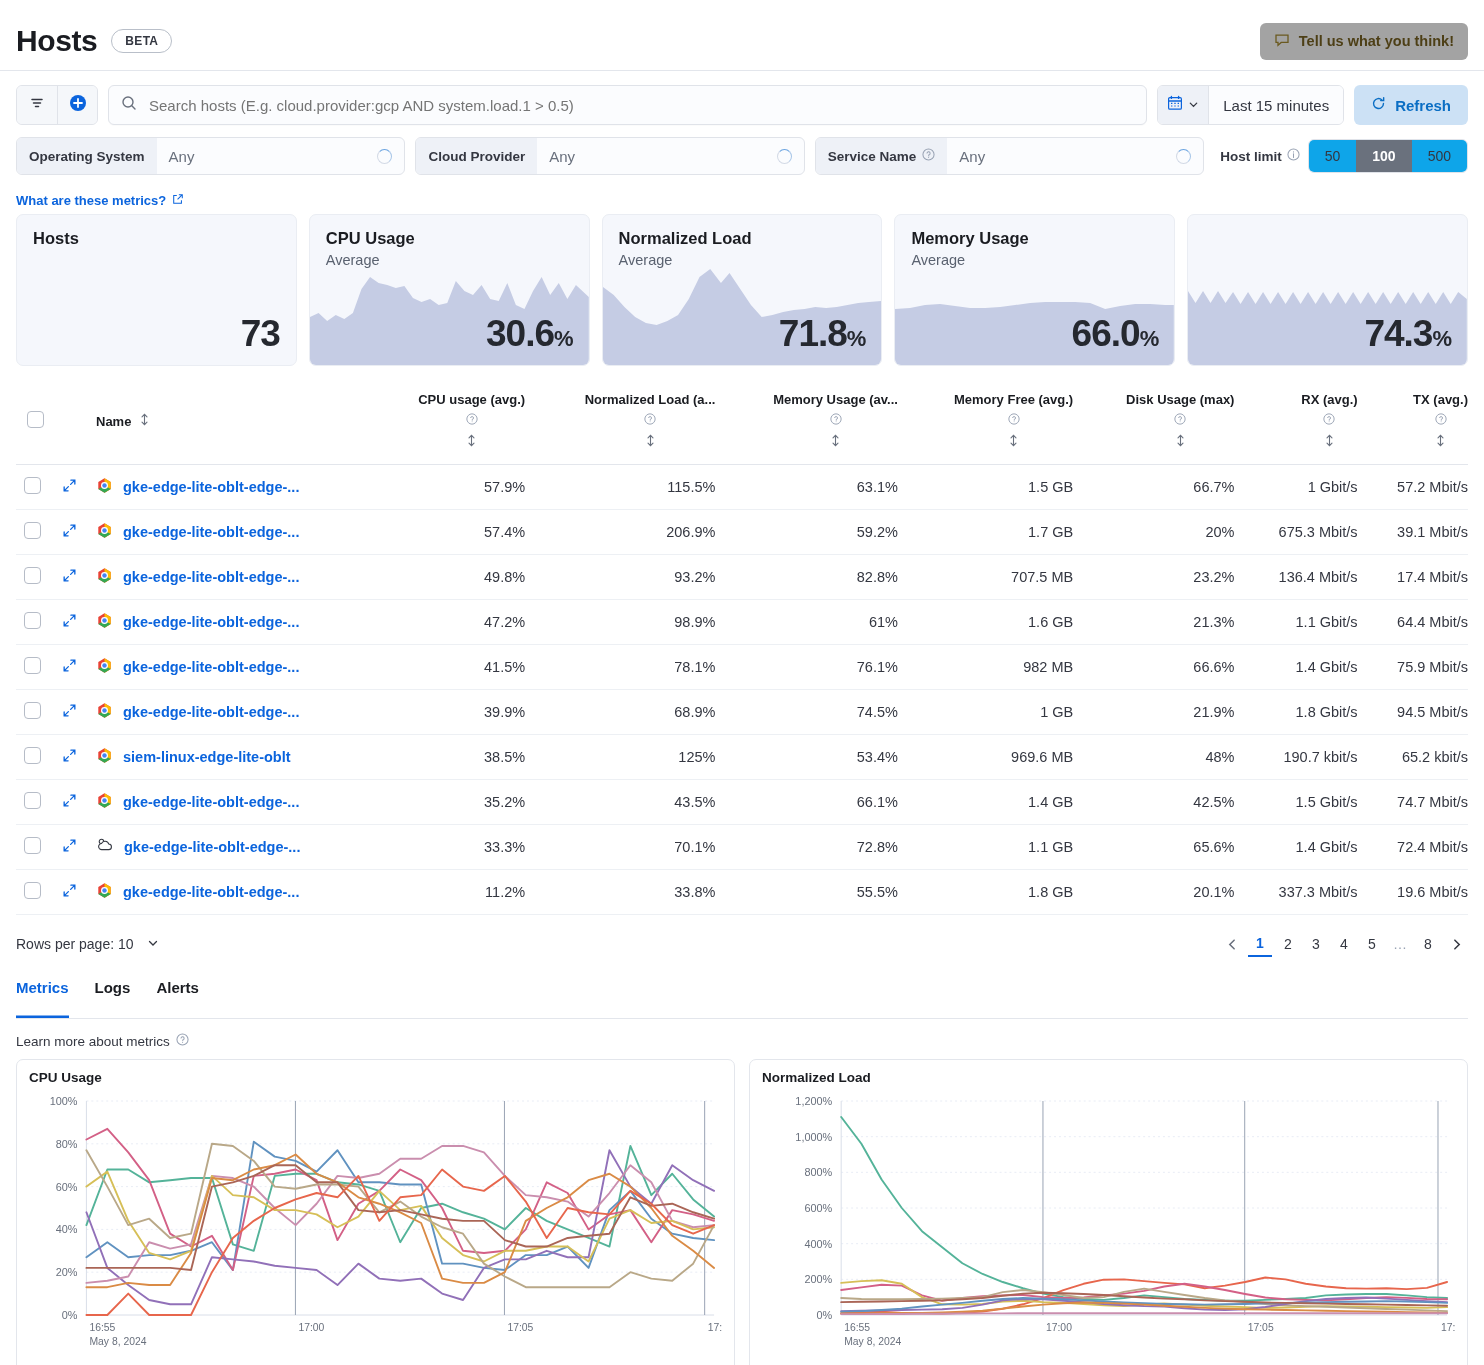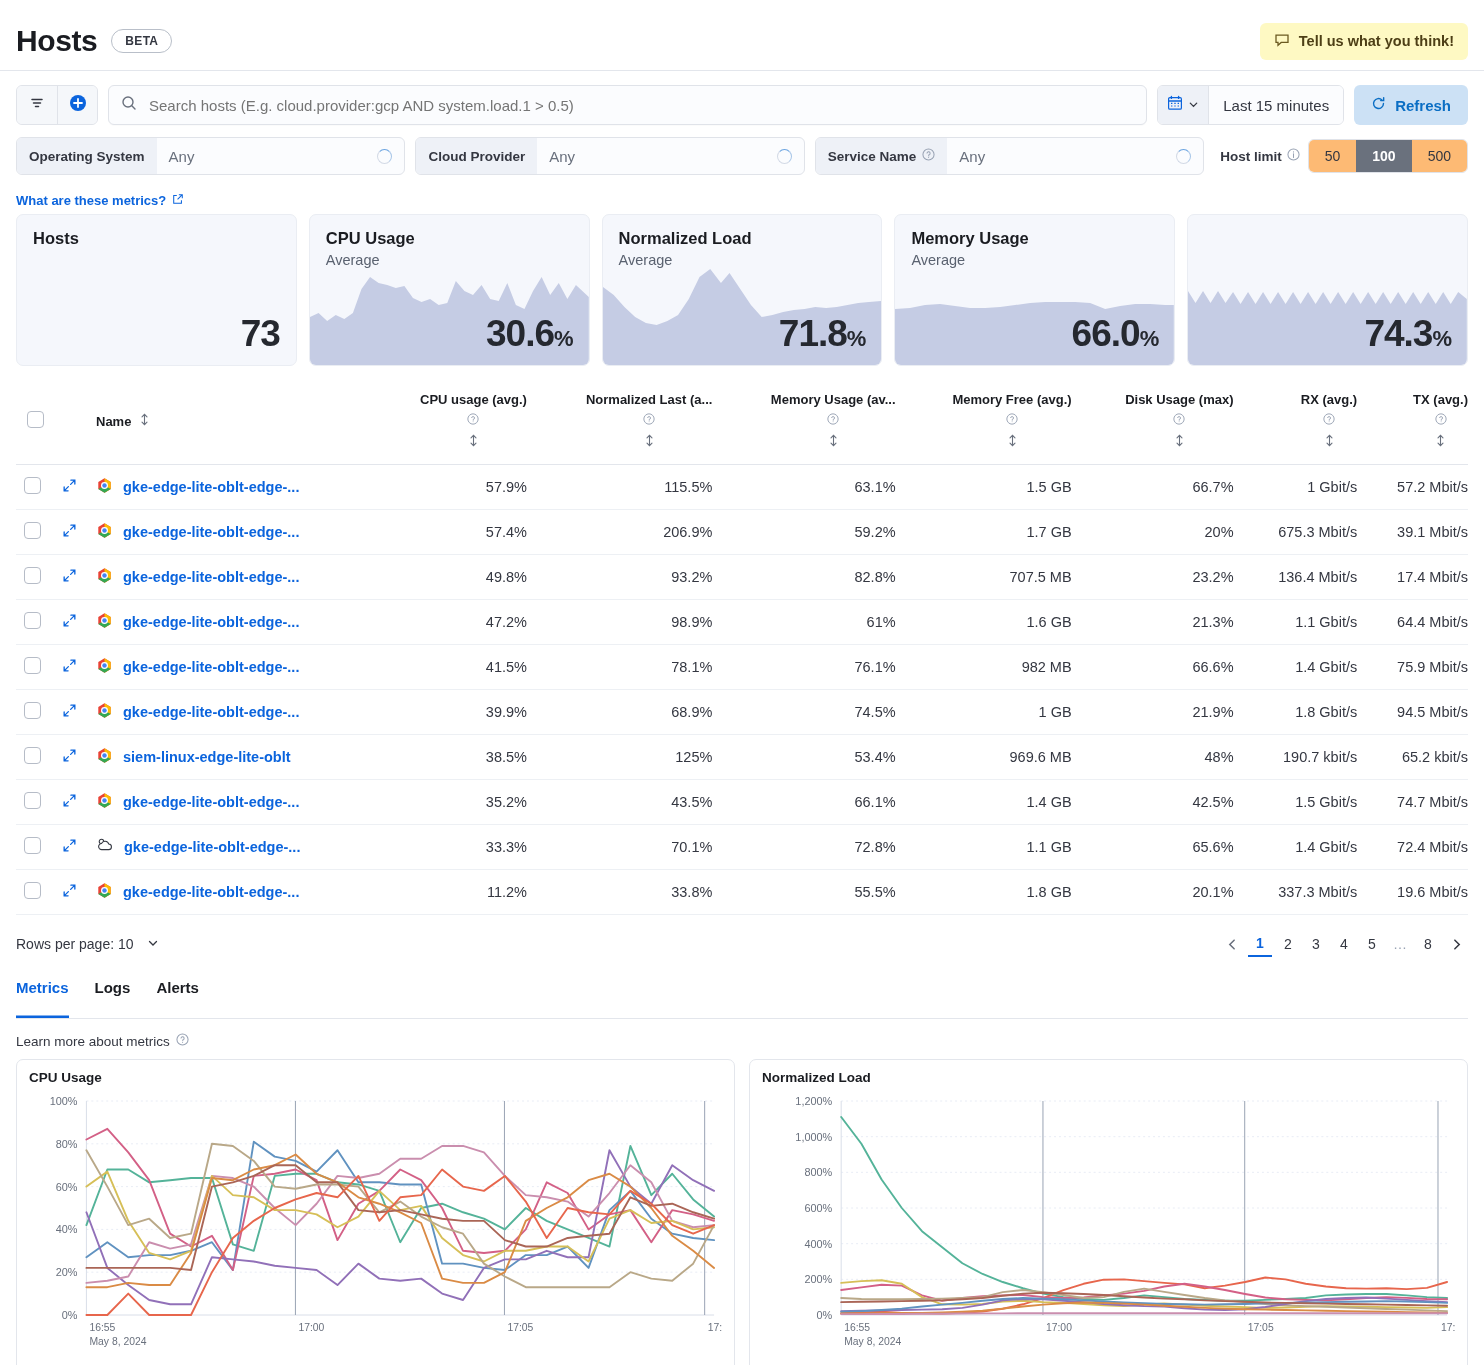--- a/index.html
+++ b/index.html
@@ -20,21 +20,21 @@
     padding: 12px 16px 0 16px; height: 70px;
   }
   .title-wrap { display:flex; align-items:center; gap:14px; }
   .page-title { font-size: 30px; font-weight: 700; color:#1a1c21; letter-spacing:-0.4px; }
   .beta-badge {
     border: 1px solid #b9bfc9; border-radius: 999px;
     padding: 4px 13px; font-size: 12px; font-weight: 700; color:#343741;
     letter-spacing: 0.3px;
   }
   .feedback-btn {
-    background:#fef9c3; color:#4d3f16; border-radius:6px;
+    background:#a3a3a3; color:#4d3f16; border-radius:6px;
     padding: 9px 14px; font-size:14.5px; font-weight:700;
     display:flex; align-items:center; gap:9px; cursor:pointer;
   }
 
   .hr { height:1px; background:#e3e6ec; width:100%; }
 
   
   .querybar {
     display:flex; align-items:center; gap:0; padding: 14px 16px 0 16px;
   }
@@ -81,21 +81,21 @@
     flex:1; display:flex; align-items:center; justify-content:space-between; padding: 0 12px;
     font-size:15px; color:#69707d;
   }
   .spinner-ring {
     width:15px; height:15px; border-radius:50%;
     border:1.6px solid #d3dae6; border-top-color:#6ba4e0; border-right-color:#a8c6e8;
   }
   .hostlimit-wrap { display:flex; gap:8px; margin-left:6px; }
   .hostlimit-label { font-size:13.5px; font-weight:700; color:#343741; display:flex; align-items:center; gap:5px; white-space:nowrap;}
   .seg-group { display:flex; border-radius:6px; overflow:hidden; border:1px solid #e0e3e9; height:34px; }
-  .seg { padding: 0 16px; display:flex; align-items:center; font-size:14px; background:#fdba74; color:#343741; cursor:pointer; }
+  .seg { padding: 0 16px; display:flex; align-items:center; font-size:14px; background:#0ea5e9; color:#343741; cursor:pointer; }
   .seg.active { background:#6a717d; color:#fff; font-weight:700; }
 
   
   .metrics-link {
     padding: 18px 16px 6px 16px; font-size:13px; color:#0b64dd; font-weight:700;
     display:flex; align-items:center; gap:6px; cursor:pointer; width:max-content;
   }
 
   
   .kpis { display:flex; gap:12px; padding: 0 16px; }
@@ -410,21 +410,21 @@
                     <path d="M5.4 5.4a1.7 1.7 0 1 1 1.9 2.1v.9" stroke-linecap="round"></path>
                     <circle cx="7.1" cy="10.2" r="0.55" fill="#98a2b3" stroke="none"></circle>
                   </svg></span>
               <span><svg width="11" height="13" viewBox="0 0 11 13" fill="none" stroke="#69707d" stroke-width="1.1" stroke-linecap="round">
                     <path d="M5.5 1.5v10M3 3.8L5.5 1.3 8 3.8M3 9.2L5.5 11.7 8 9.2"></path>
                   </svg></span>
             </span>
           </th>
           <th class="th-right">
             <span class="th-inner">
-              <span>Normalized Last (a...</span>
+              <span>Normalized Load (a...</span>
               <span><svg width="12" height="12" viewBox="0 0 14 14" fill="none" stroke="#98a2b3" stroke-width="1.1">
                     <circle cx="7" cy="7" r="6"></circle>
                     <path d="M5.4 5.4a1.7 1.7 0 1 1 1.9 2.1v.9" stroke-linecap="round"></path>
                     <circle cx="7.1" cy="10.2" r="0.55" fill="#98a2b3" stroke="none"></circle>
                   </svg></span>
               <span><svg width="11" height="13" viewBox="0 0 11 13" fill="none" stroke="#69707d" stroke-width="1.1" stroke-linecap="round">
                     <path d="M5.5 1.5v10M3 3.8L5.5 1.3 8 3.8M3 9.2L5.5 11.7 8 9.2"></path>
                   </svg></span>
             </span>
           </th>

